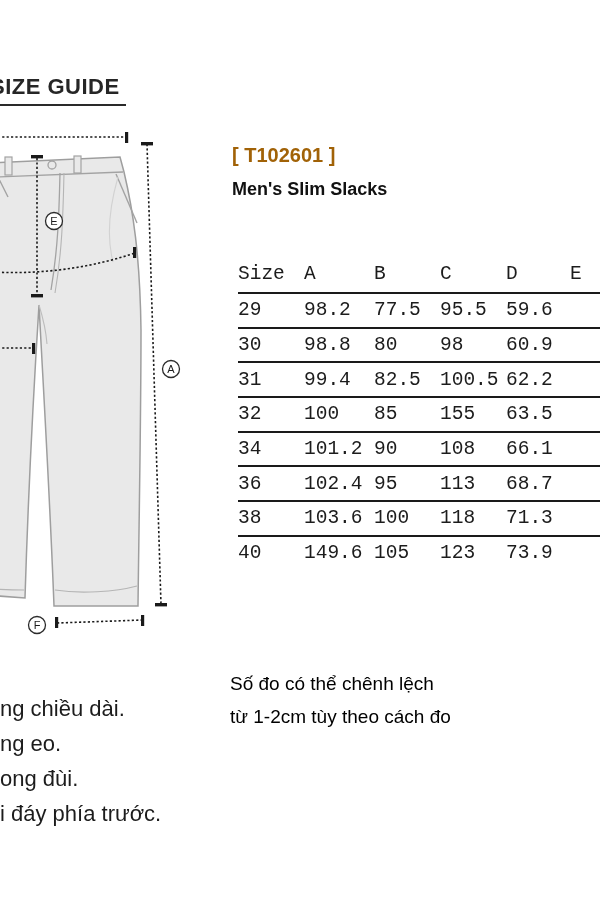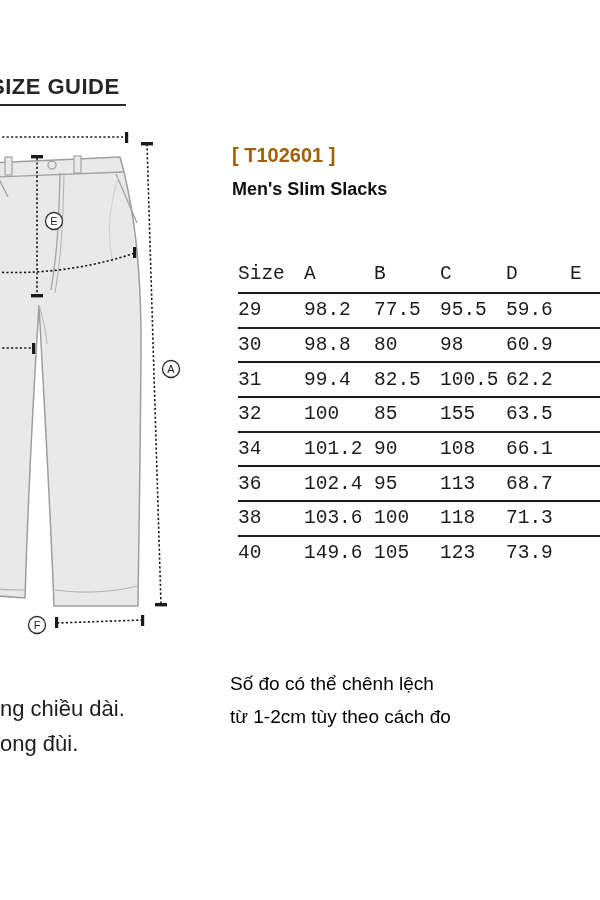--- a/index.html
+++ b/index.html
@@ -175,19 +175,21 @@
         <div class="cell c2">105</div>
         <div class="cell c3">123</div>
         <div class="cell c4">73.9</div>
         <div class="cell c5"></div>
       </div>
     </div>
 </div>
 
 <div class="measure-notes">
     <div class="note-line">ng chiều dài.</div>
+    <div class="note-line">ng eo.</div>
     <div class="note-line">ong đùi.</div>
+    <div class="note-line">i đáy phía trước.</div>
   </div>
 
 <div class="disclaimer">
     <div class="disc-line">Số đo có thể chênh lệch</div>
     <div class="disc-line">từ 1-2cm tùy theo cách đo</div>
   </div>
 
 </body></html>

